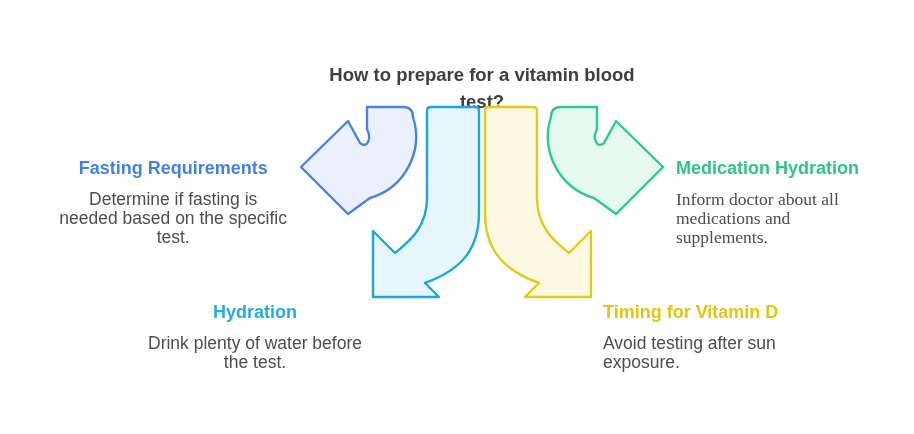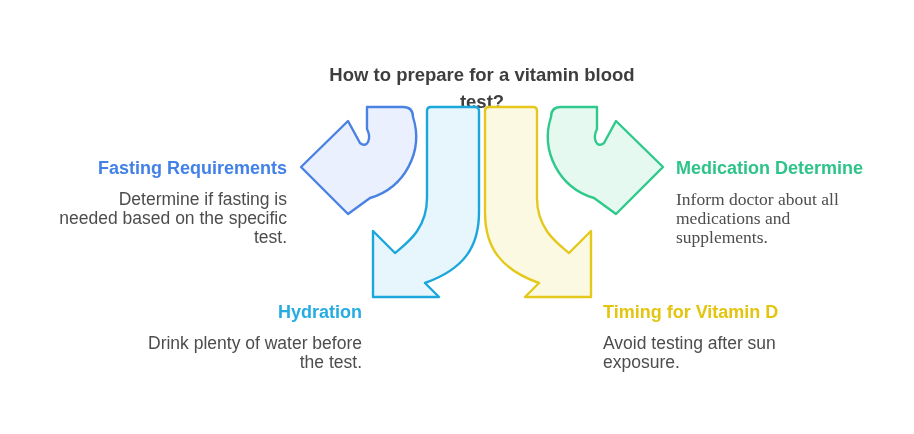--- a/index.html
+++ b/index.html
@@ -28,21 +28,21 @@
     line-height:22px;
     margin:0 0 11px 0;
     white-space:pre-line;
   }
   .section .body{
     font-size:17.5px;
     line-height:19px;
     color:#4D4D4D;
     white-space:pre-line;
   }
-  .align-right{text-align:right;}
+  .align-right{text-align:center;}
   .align-left{text-align:left;}
   #sec-fasting{top:157px;right:627px;}
   #sec-medication{top:157px;left:676px;}
   #sec-hydration{top:301px;right:552px;}
   #sec-timing{top:301px;left:603px;}
   #arrow-layer{position:absolute;left:0;top:0;}
   #arrow-layer path{stroke-width:2.4;stroke-linejoin:round;}
 </style>
 </head>
 <body>
@@ -82,21 +82,21 @@
   </svg>
 
   <div class="section align-right" id="sec-fasting">
     <div class="heading" style="color: rgb(65, 129, 232);">Fasting Requirements</div>
     <div class="body" style="color: rgb(77, 77, 77);">Determine if fasting is
 needed based on the specific
 test.</div>
   </div>
 
   <div class="section align-left" id="sec-medication">
-    <div class="heading" style="color: rgb(46, 196, 137);">Medication Determine</div>
+    <div class="heading" style="color: rgb(46, 196, 137);">Medication Hydration</div>
     <div class="body" style="color: rgb(77, 77, 77); font-family: Liberation Serif, serif;">Inform doctor about all
 medications and
 supplements.</div>
   </div>
 
   <div class="section align-right" id="sec-hydration">
     <div class="heading" style="color: rgb(37, 172, 227);">Hydration</div>
     <div class="body" style="color: rgb(77, 77, 77);">Drink plenty of water before
 the test.</div>
   </div>

